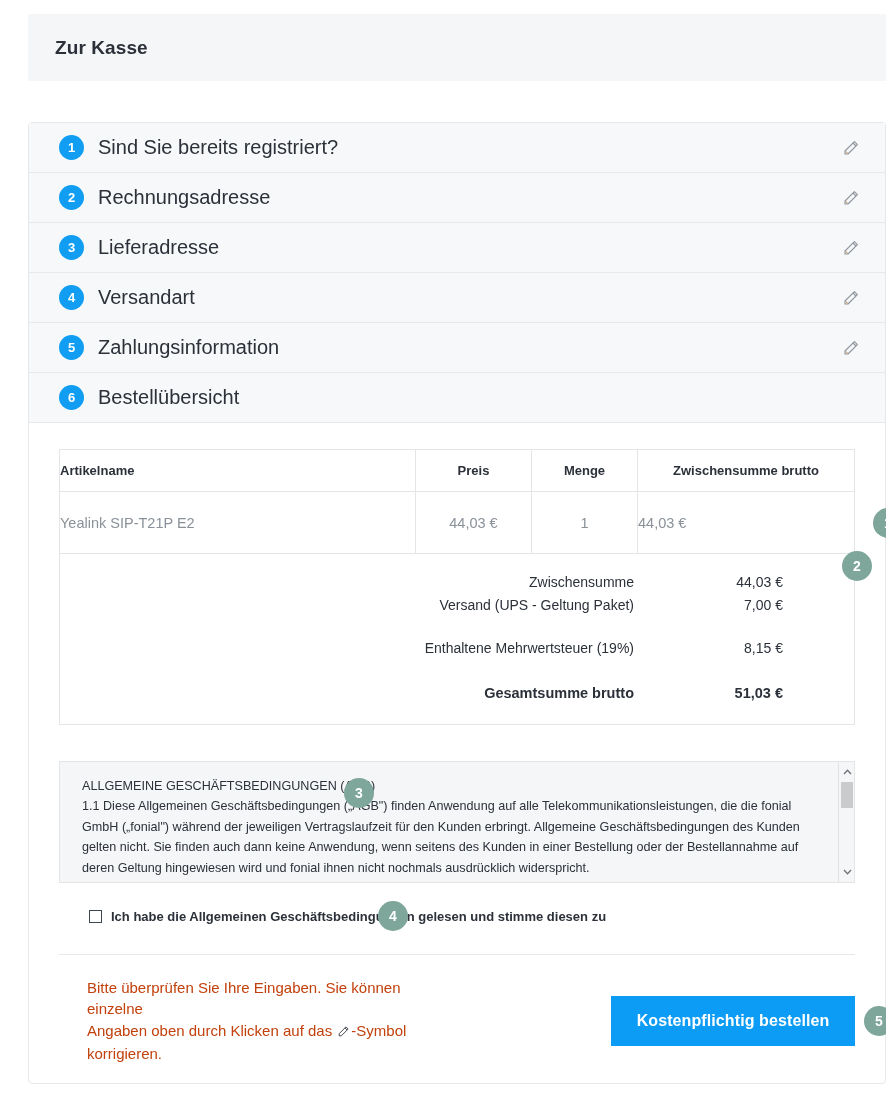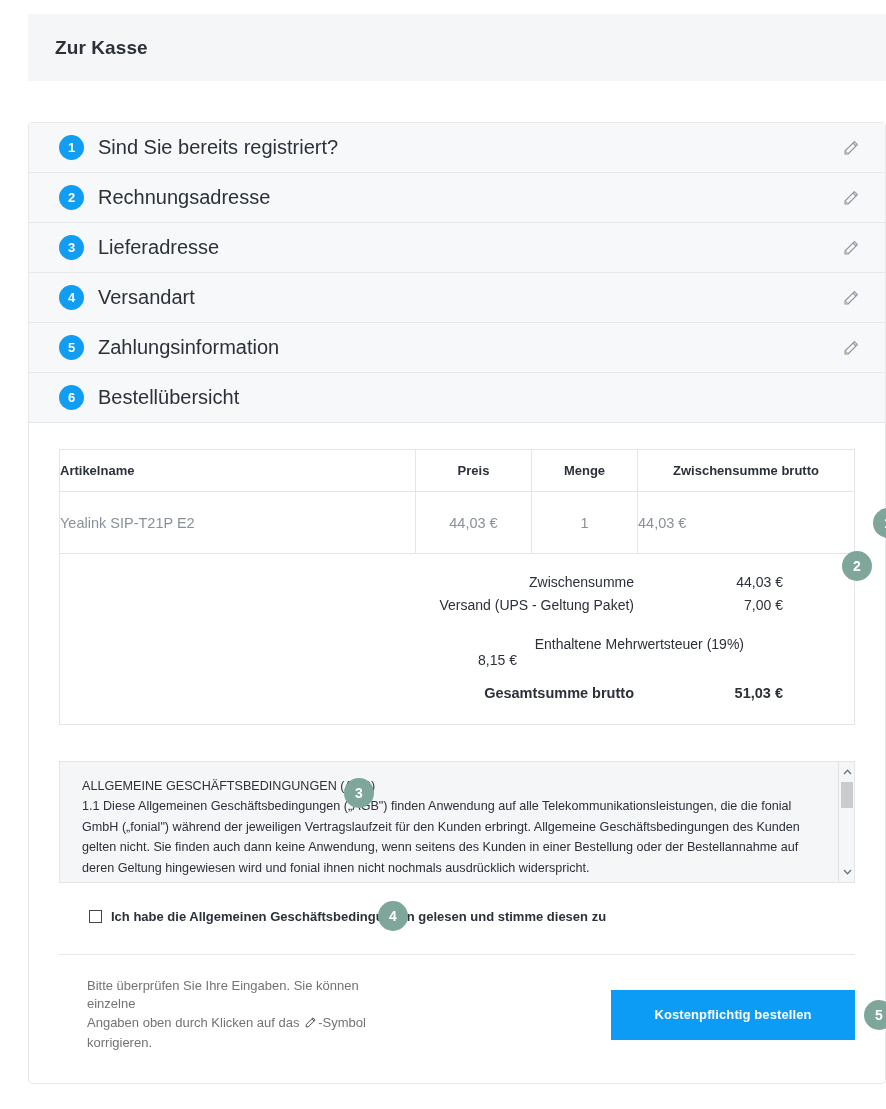--- a/index.html
+++ b/index.html
@@ -155,21 +155,21 @@
     padding: 16px 0 20px 0;
     position: relative;
   }
   .tot-row {
     display: flex;
     align-items: center;
     font-size: 14px;
     color: #2b3039;
     height: 23px;
   }
-  .tot-row.gap { margin-top: 20px; flex-direction: column; }
+  .tot-row.gap { margin-top: 20px; }
   .tot-row.grand { margin-top: 22px; font-weight: bold; font-size: 14.5px; }
   .tot-label { width: 574px; text-align: right; }
   .tot-value { width: 178px; text-align: right; padding-right: 29px; }
 
   
   .agb-box {
     position: relative;
     margin: 36px 30px 0 30px;
     height: 122px;
     background: #f5f6f7;
@@ -236,38 +236,38 @@
     background: #e6e8ea;
   }
   .footer {
     display: flex;
     align-items: center;
     justify-content: space-between;
     padding: 22px 30px 0 30px;
     position: relative;
   }
   .hint {
-    font-size: 13px;
+    font-size: 15px;
     line-height: 1.42;
-    color: #737373;
+    color: #c2410c;
     max-width: 350px;
     padding-left: 28px;
   }
   .hint .inline-pencil {
     display: inline-block;
     vertical-align: -2px;
     margin: 0 1px;
   }
   .order-btn-wrap { position: relative; display: flex; align-items: center; }
   .order-btn {
     background: #0d9cf5;
     color: #ffffff;
     border: none;
     font-family: "Liberation Sans", sans-serif;
-    font-size: 13px;
+    font-size: 16px;
     font-weight: bold;
     width: 244px;
     height: 50px;
     cursor: pointer;
     letter-spacing: .1px;
   }
 
   
   .anno {
     width: 30px;

